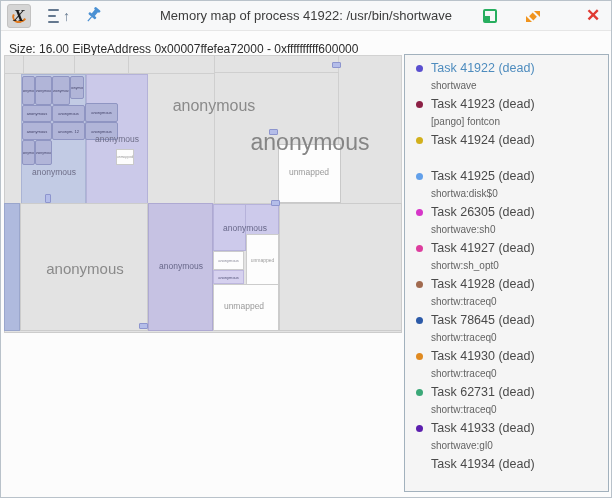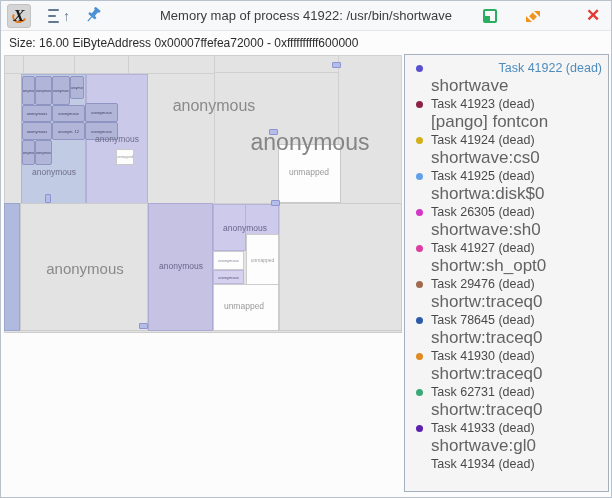--- a/index.html
+++ b/index.html
@@ -19,36 +19,36 @@
   #sortbtn .l3 { top:13px; width:11px; }
   #sortbtn .arr { position:absolute; right:2px; top:0; color:#64788f; font-size:14px; line-height:16px; }
   #pinbtn { position:absolute; left:83px; top:5px; width:18px; height:20px; }
   #title { position:absolute; left:0; right:0; top:0; height:30px; text-align:center; line-height:30px; font-size:13px; color:#3c3c3c; }
   #maxbtn { position:absolute; left:482px; top:8px; width:14px; height:14px; border:2px solid #27ae5f; border-radius:2px; }
   #maxbtn::after { content:""; position:absolute; left:-1px; bottom:-1px; width:6px; height:6px; background:#27ae5f; }
   #shrinkbtn { position:absolute; left:522px; top:7px; width:20px; height:17px; }
   #closebtn { position:absolute; left:583px; top:4px; width:18px; height:22px; color:#e03a32; font-size:17px; line-height:22px; text-align:center; font-weight:bold; }
 
   
-  #infobar { position:absolute; left:0; top:31px; width:100%; height:22px; background:#fcfcfc; display:flex; align-items:center; font-size:12px; color:#2b2b2b; }
+  #infobar { position:absolute; left:0; top:37px; width:100%; height:22px; background:#fcfcfc; display:flex; align-items:center; font-size:12px; color:#2b2b2b; }
   #size-label { margin-left:8px; }
   #address-label { }
 
   
   #treemap { position:absolute; left:0; top:0; width:612px; height:498px; pointer-events:none; }
   .cell { position:absolute; display:flex; align-items:center; justify-content:center; text-align:center; overflow:hidden; pointer-events:auto; }
   .fl { position:absolute; transform:translate(-50%,-50%); white-space:nowrap; pointer-events:none; }
 
   
   #legend { position:absolute; left:403px; top:53px; width:205px; height:438px; background:#f5f5f5; border:1px solid #a2b1bd; overflow:hidden; padding:4px 6px; }
   .litem { position:relative; height:36px; padding-left:20px; }
   .bullet { position:absolute; left:5px; top:6px; width:7px; height:7px; border-radius:50%; }
   .ltitle { font-size:12.5px; color:#4a4a4a; line-height:18px; white-space:nowrap; }
-  .ltitle.active { color:#4e8cbe;text-align:right; }
-  .lname { font-size:17px; color:#636363; line-height:17px; white-space:nowrap; }
+  .ltitle.active { color:#4e8cbe; }
+  .lname { font-size:10px; color:#636363; line-height:17px; white-space:nowrap; }
 </style>
 </head>
 <body>
 
 <div id="win">
 
   <div id="titlebar">
     <div id="appbtn">
       <span class="swoosh"></span>
       <span class="x">X</span>
@@ -147,40 +147,39 @@
         <div class="lname">shortwave</div>
       </div>
       <div class="litem">
         <span class="bullet" style="background: rgb(140, 32, 69);"></span>
         <div class="ltitle">Task 41923 (dead)</div>
         <div class="lname">[pango] fontcon</div>
       </div>
       <div class="litem">
         <span class="bullet" style="background: rgb(210, 176, 28);"></span>
         <div class="ltitle">Task 41924 (dead)</div>
-        <div class="lname">shortwave:cs0</div>
       </div>
       <div class="litem">
         <span class="bullet" style="background: rgb(98, 160, 234);"></span>
         <div class="ltitle">Task 41925 (dead)</div>
         <div class="lname">shortwa:disk$0</div>
       </div>
       <div class="litem">
         <span class="bullet" style="background: rgb(214, 54, 200);"></span>
         <div class="ltitle">Task 26305 (dead)</div>
         <div class="lname">shortwave:sh0</div>
       </div>
       <div class="litem">
         <span class="bullet" style="background: rgb(221, 61, 158);"></span>
         <div class="ltitle">Task 41927 (dead)</div>
         <div class="lname">shortw:sh_opt0</div>
       </div>
       <div class="litem">
         <span class="bullet" style="background: rgb(161, 106, 79);"></span>
-        <div class="ltitle">Task 29476 (dead)</div>
+        <div class="ltitle">Task 41928 (dead)</div>
         <div class="lname">shortw:traceq0</div>
       </div>
       <div class="litem">
         <span class="bullet" style="background: rgb(44, 90, 168);"></span>
         <div class="ltitle">Task 78645 (dead)</div>
         <div class="lname">shortw:traceq0</div>
       </div>
       <div class="litem">
         <span class="bullet" style="background: rgb(224, 138, 32);"></span>
         <div class="ltitle">Task 41930 (dead)</div>

